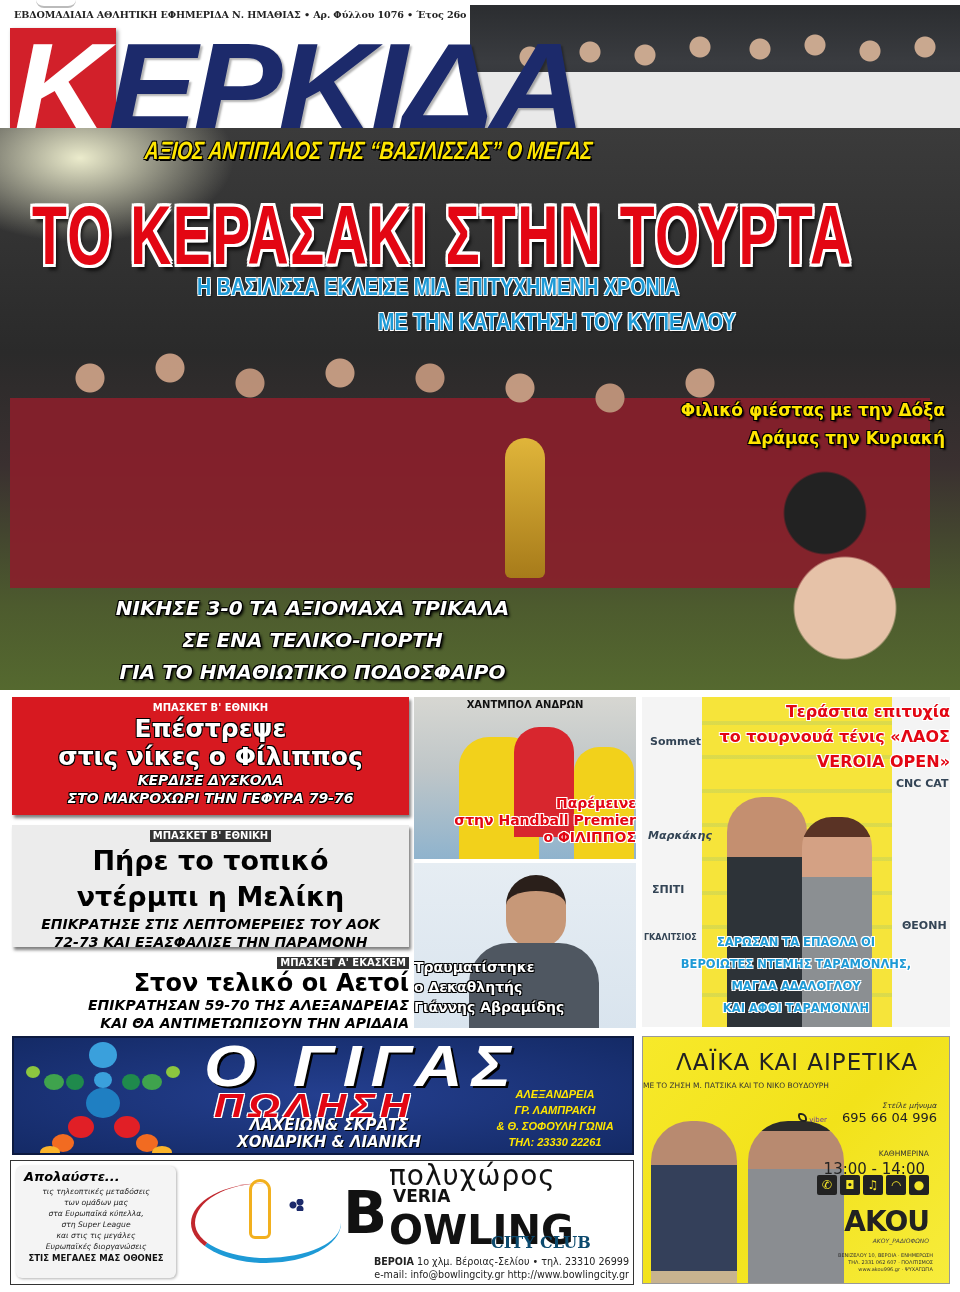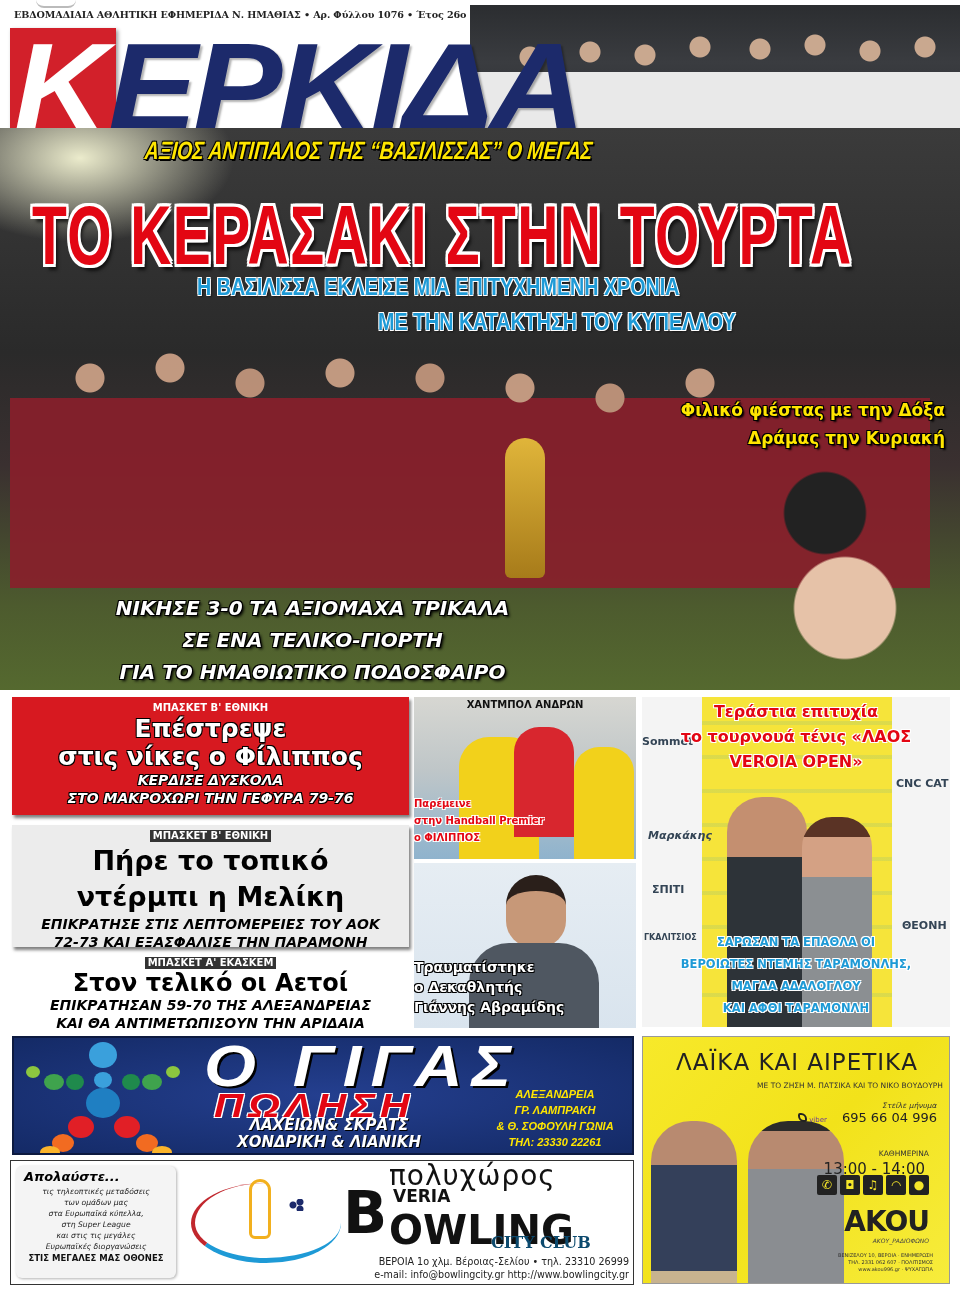--- a/index.html
+++ b/index.html
@@ -71,50 +71,50 @@
   .tag { display: inline-block; font-family: "DejaVu Sans", sans-serif; font-weight: bold; font-size: 10px; color: #fff; padding: 0 3px; line-height: 12px; }
   .story-red .tag { margin-top: 0px; }
   .story-red .title { font-family: "DejaVu Sans", sans-serif; font-weight: bold; font-size: 25px; line-height: 28px; text-shadow: 1px 1px 0 #000, -1px -1px 0 #000, 1px -1px 0 #000, -1px 1px 0 #000; }
   .story-red .sub { font-family: "DejaVu Sans", sans-serif; font-weight: bold; font-style: italic; font-size: 14px; line-height: 18px; text-shadow: 1px 1px 0 #000, -1px -1px 0 #000, 1px -1px 0 #000, -1px 1px 0 #000; }
 
   .story-grey { position: absolute; left: 12px; top: 825px; width: 397px; height: 122px; background: #ececec; box-shadow: 2px 3px 3px rgba(0,0,0,0.5); text-align: center; color: #000; }
   .story-grey .tag, .story-plain .tag { background: #333; color: #fff; margin-top: 0; }
   .story-grey .title { font-family: "DejaVu Sans", sans-serif; font-weight: bold; font-size: 27px; line-height: 36px; }
   .story-grey .sub, .story-plain .sub { font-family: "DejaVu Sans", sans-serif; font-weight: bold; font-style: italic; font-size: 14px; line-height: 18px; }
 
-  .story-plain { position: absolute; left: 12px; top: 952px; width: 397px; height: 78px; text-align: center; color: #000; }
+  .story-plain { position: absolute; left: 12px; top: 952px; width: 397px; height: 78px; text-align: right; color: #000; }
   .story-plain .title { font-family: "DejaVu Sans", sans-serif; font-weight: bold; font-size: 24px; line-height: 26px; }
 
   
   .handball { position: absolute; left: 414px; top: 697px; width: 222px; height: 162px; overflow: hidden;
     background: linear-gradient(180deg, #d7d7d2 0%, #bfc6c8 45%, #8fb3cd 100%); padding-left: 48px; }
   .handball .p1 { position: absolute; left: 45px; top: 40px; width: 80px; height: 122px; background: #f2d11b; border-radius: 30px 30px 0 0; }
   .handball .p2 { position: absolute; left: 100px; top: 30px; width: 60px; height: 110px; background: #d8262e; border-radius: 25px 25px 0 0; }
   .handball .p3 { position: absolute; left: 160px; top: 50px; width: 60px; height: 112px; background: #f2d11b; border-radius: 25px 25px 0 0; }
   .handball .tag-top { position: absolute; left: 0; top: 2px; width: 222px; text-align: center; font-family: "DejaVu Sans", sans-serif; font-weight: bold; font-size: 10px; color: #111; }
-  .handball .caption { position: absolute; left: 0; top: 98px; width: 222px; text-align: left; font-family: "DejaVu Sans", sans-serif; font-weight: bold; font-size: 10px; line-height: 17px; color: #e30613;
+  .handball .caption { position: absolute; left: 0; top: 98px; width: 222px; text-align: right; font-family: "DejaVu Sans", sans-serif; font-weight: bold; font-size: 14px; line-height: 17px; color: #e30613;
     text-shadow: 1px 1px 0 #fff, -1px -1px 0 #fff, 1px -1px 0 #fff, -1px 1px 0 #fff; }
   .handball .caption span { display: block; }
 
   .athlete { position: absolute; left: 414px; top: 863px; width: 222px; height: 165px; overflow: hidden;
     background: linear-gradient(180deg, #e6edf3 0%, #d9e4ee 100%); }
   .athlete .head { position: absolute; left: 92px; top: 12px; width: 60px; height: 72px; background: #c79878; border-radius: 30px 30px 26px 26px; border-top: 16px solid #2a1f1a; }
   .athlete .body { position: absolute; left: 55px; top: 80px; width: 130px; height: 90px; background: #4f5761; border-radius: 40px 40px 0 0; }
   .athlete .caption { position: absolute; left: 0; top: 94px; width: 222px; text-align: left; font-family: "DejaVu Sans", sans-serif; font-weight: bold; font-size: 14px; line-height: 20px; color: #fff;
     text-shadow: 1px 1px 0 #000, -1px -1px 0 #000, 1px -1px 0 #000, -1px 1px 0 #000; }
   .athlete .caption span { display: block; }
 
   .tennis { position: absolute; left: 642px; top: 697px; width: 308px; height: 330px; overflow: hidden;
     background: linear-gradient(90deg, #f4f4f4 0 60px, #f6e43a 60px 250px, #f4f4f4 250px); }
   .tennis .sponsor { position: absolute; font-family: "DejaVu Sans", sans-serif; font-weight: bold; font-size: 11px; color: #345; }
   .tennis .board { position: absolute; left: 60px; top: 0; width: 190px; height: 330px;
     background-image: repeating-linear-gradient(0deg, transparent 0 30px, rgba(30,150,200,0.12) 30px 34px); }
   .tennis .couple-m { position: absolute; left: 85px; top: 100px; width: 80px; height: 230px; background: linear-gradient(180deg, #c48f70 0 60px, #2d3338 60px); border-radius: 35px 35px 0 0; }
   .tennis .couple-f { position: absolute; left: 160px; top: 120px; width: 70px; height: 210px; background: linear-gradient(180deg, #5a3325 0 20px, #d4a184 20px 60px, #8b8f92 60px); border-radius: 30px 30px 0 0; }
-  .tennis .headline-t { position: absolute; left: 0; top: 2px; width: 308px; text-align: center; font-family: "DejaVu Sans", sans-serif; font-weight: bold; font-size: 16px; line-height: 25px; color: #e30613;
+  .tennis .headline-t { position: absolute; left: 0; top: 2px; width: 308px; text-align: right; font-family: "DejaVu Sans", sans-serif; font-weight: bold; font-size: 16px; line-height: 25px; color: #e30613;
     text-shadow: 1px 1px 0 #fff, -1px -1px 0 #fff, 1px -1px 0 #fff, -1px 1px 0 #fff; }
   .tennis .headline-t span { display: block; }
   .tennis .caption { position: absolute; left: 0; top: 234px; width: 308px; text-align: center; font-family: "DejaVu Sans", sans-serif; font-weight: bold; font-size: 11.5px; line-height: 22px; color: #1e9ad6;
     text-shadow: 1px 1px 0 #fff, -1px -1px 0 #fff, 1px -1px 0 #fff, -1px 1px 0 #fff; }
   .tennis .caption span { display: block; }
 
   
   .ad-gigas { position: absolute; left: 12px; top: 1036px; width: 622px; height: 119px; background: radial-gradient(ellipse at 50% 50%, #243f8f, #142a66); border: 2px solid #0d1a40; overflow: hidden; }
   .ad-gigas .dots span { position: absolute; border-radius: 50%; }
   .ad-gigas .brand { position: absolute; left: 190px; top: -6px; font-family: "Liberation Sans", sans-serif; font-weight: bold; font-style: italic; font-size: 58px; color: #fff; letter-spacing: 8px; white-space: nowrap; text-shadow: 2px 2px 0 #000; transform: scaleX(1.15); transform-origin: left; }
@@ -131,26 +131,26 @@
   .ad-bowling .promo .cta { font-family: "DejaVu Sans", sans-serif; font-weight: bold; font-size: 8.5px; line-height: 13px; color: #111; }
   .ad-bowling .swoosh { position: absolute; left: 180px; top: 22px; width: 150px; height: 80px; border-radius: 50%; border-bottom: 5px solid #1e9ad6; border-left: 4px solid #c1272d; }
   .ad-bowling .pin { position: absolute; left: 238px; top: 18px; width: 22px; height: 60px; border: 3px solid #f2b01e; border-radius: 11px 11px 6px 6px; }
   .ad-bowling .ball { position: absolute; left: 278px; top: 38px; width: 16px; height: 12px; background: radial-gradient(circle at 4px 6px, #1c2a6b 0 3px, transparent 4px), radial-gradient(circle at 11px 3px, #1c2a6b 0 3px, transparent 4px), radial-gradient(circle at 11px 10px, #1c2a6b 0 3px, transparent 4px); }
   .ad-bowling .poly { position: absolute; left: 378px; top: -2px; font-family: "DejaVu Sans", sans-serif; font-size: 28px; color: #111; letter-spacing: 1px; }
   .ad-bowling .big-b { position: absolute; left: 332px; top: 18px; font-family: "DejaVu Sans", sans-serif; font-weight: bold; font-size: 58px; color: #111; }
   .ad-bowling .veria { position: absolute; left: 382px; top: 25px; font-family: "DejaVu Sans", sans-serif; font-weight: bold; font-size: 17px; color: #111; }
   .ad-bowling .owling { position: absolute; left: 378px; top: 30px; font-family: "DejaVu Sans", sans-serif; font-weight: bold; font-size: 40px; color: #111; letter-spacing: 0px; }
   .ad-bowling .city { position: absolute; left: 480px; top: 72px; font-family: "DejaVu Serif", serif; font-weight: bold; font-size: 16px; color: #0c4a6e; }
   .ad-bowling .info1 { position: absolute; left: 300px; top: 95px; width: 318px; text-align: right; font-family: "DejaVu Sans", sans-serif; font-size: 9.6px; color: #222; white-space: nowrap; }
-  .ad-bowling .info1 b { font-weight: normal; }
+  .ad-bowling .info1 b { font-weight: bold; }
   .ad-bowling .info2 { position: absolute; left: 300px; top: 108px; width: 318px; text-align: right; font-family: "DejaVu Sans", sans-serif; font-size: 9.6px; color: #222; white-space: nowrap; }
 
   .ad-radio { position: absolute; left: 642px; top: 1036px; width: 308px; height: 248px; background: linear-gradient(135deg, #f7e92a, #f2e21a 50%, #f7ec3c); border: 1px solid #999; overflow: hidden; }
   .ad-radio .show { position: absolute; left: 0; top: 12px; width: 308px; text-align: center; font-family: "DejaVu Sans", sans-serif; font-size: 23px; letter-spacing: 1px; color: #222; }
-  .ad-radio .hosts { position: absolute; left: 0; top: 44px; width: 300px; text-align: right; font-family: "DejaVu Sans", sans-serif; font-size: 7.5px; color: #333; padding-left: 28px; }
+  .ad-radio .hosts { position: absolute; left: 0; top: 44px; width: 300px; text-align: left; font-family: "DejaVu Sans", sans-serif; font-size: 7.5px; color: #333; }
   .ad-radio .msg-lbl { position: absolute; right: 12px; top: 64px; font-family: "DejaVu Sans", sans-serif; font-style: italic; font-size: 7.5px; color: #333; }
   .ad-radio .viber { position: absolute; right: 12px; top: 73px; font-family: "DejaVu Sans", sans-serif; font-size: 13px; color: #222; white-space: nowrap; }
   .ad-radio .viber small { font-size: 7px; color: #6d3a9a; margin-right: 15px; }
   .ad-radio .phone-icon { display: inline-block; width: 9px; height: 9px; border: 2px solid #222; border-radius: 2px 6px; margin-right: 2px; }
   .ad-radio .daily { position: absolute; right: 20px; top: 112px; font-family: "DejaVu Sans", sans-serif; font-size: 7.5px; color: #333; }
   .ad-radio .hours { position: absolute; right: 24px; top: 123px; font-family: "DejaVu Sans", sans-serif; font-size: 15px; color: #222; }
   .ad-radio .icons { position: absolute; right: 20px; top: 138px; display: flex; gap: 3px; }
   .ad-radio .icons span { width: 20px; height: 20px; background: #222; color: #f6e62a; font-size: 12px; text-align: center; line-height: 20px; display: block; border-radius: 2px; font-family: "DejaVu Sans", sans-serif; }
   .ad-radio .akou { position: absolute; right: 20px; top: 168px; font-family: "DejaVu Sans", sans-serif; font-weight: bold; font-size: 28px; color: #222; letter-spacing: -1px; }
   .ad-radio .akou-sub { position: absolute; right: 20px; top: 200px; font-family: "DejaVu Sans", sans-serif; font-style: italic; font-size: 6px; color: #444; }
@@ -239,21 +239,21 @@
   <div class="body"></div>
   <div class="caption">
     <span>Τραυματίστηκε</span>
     <span>ο Δεκαθλητής</span>
     <span>Γιάννης Αβραμίδης</span>
   </div>
 </div>
 
 <div class="tennis">
   <div class="board"></div>
-  <div class="sponsor" style="left:0;top:38px;">Sommet</div>
+  <div class="sponsor" style="left:8px;top:38px;">Sommet</div>
   <div class="sponsor" style="left:254px;top:80px;">CNC CAT</div>
   <div class="sponsor" style="left:6px;top:132px;font-style:italic;">Μαρκάκης</div>
   <div class="sponsor" style="left:2px;top:236px;font-size:8px;">ΓΚΑΛΙΤΣΙΟΣ</div>
   <div class="sponsor" style="left:260px;top:222px;">ΘΕΟΝΗ</div>
   <div class="sponsor" style="left:10px;top:186px;">ΣΠΙΤΙ</div>
   <div class="couple-m"></div>
   <div class="couple-f"></div>
   <div class="headline-t">
     <span>Τεράστια επιτυχία</span>
     <span>το τουρνουά τένις «ΛΑΟΣ</span>

